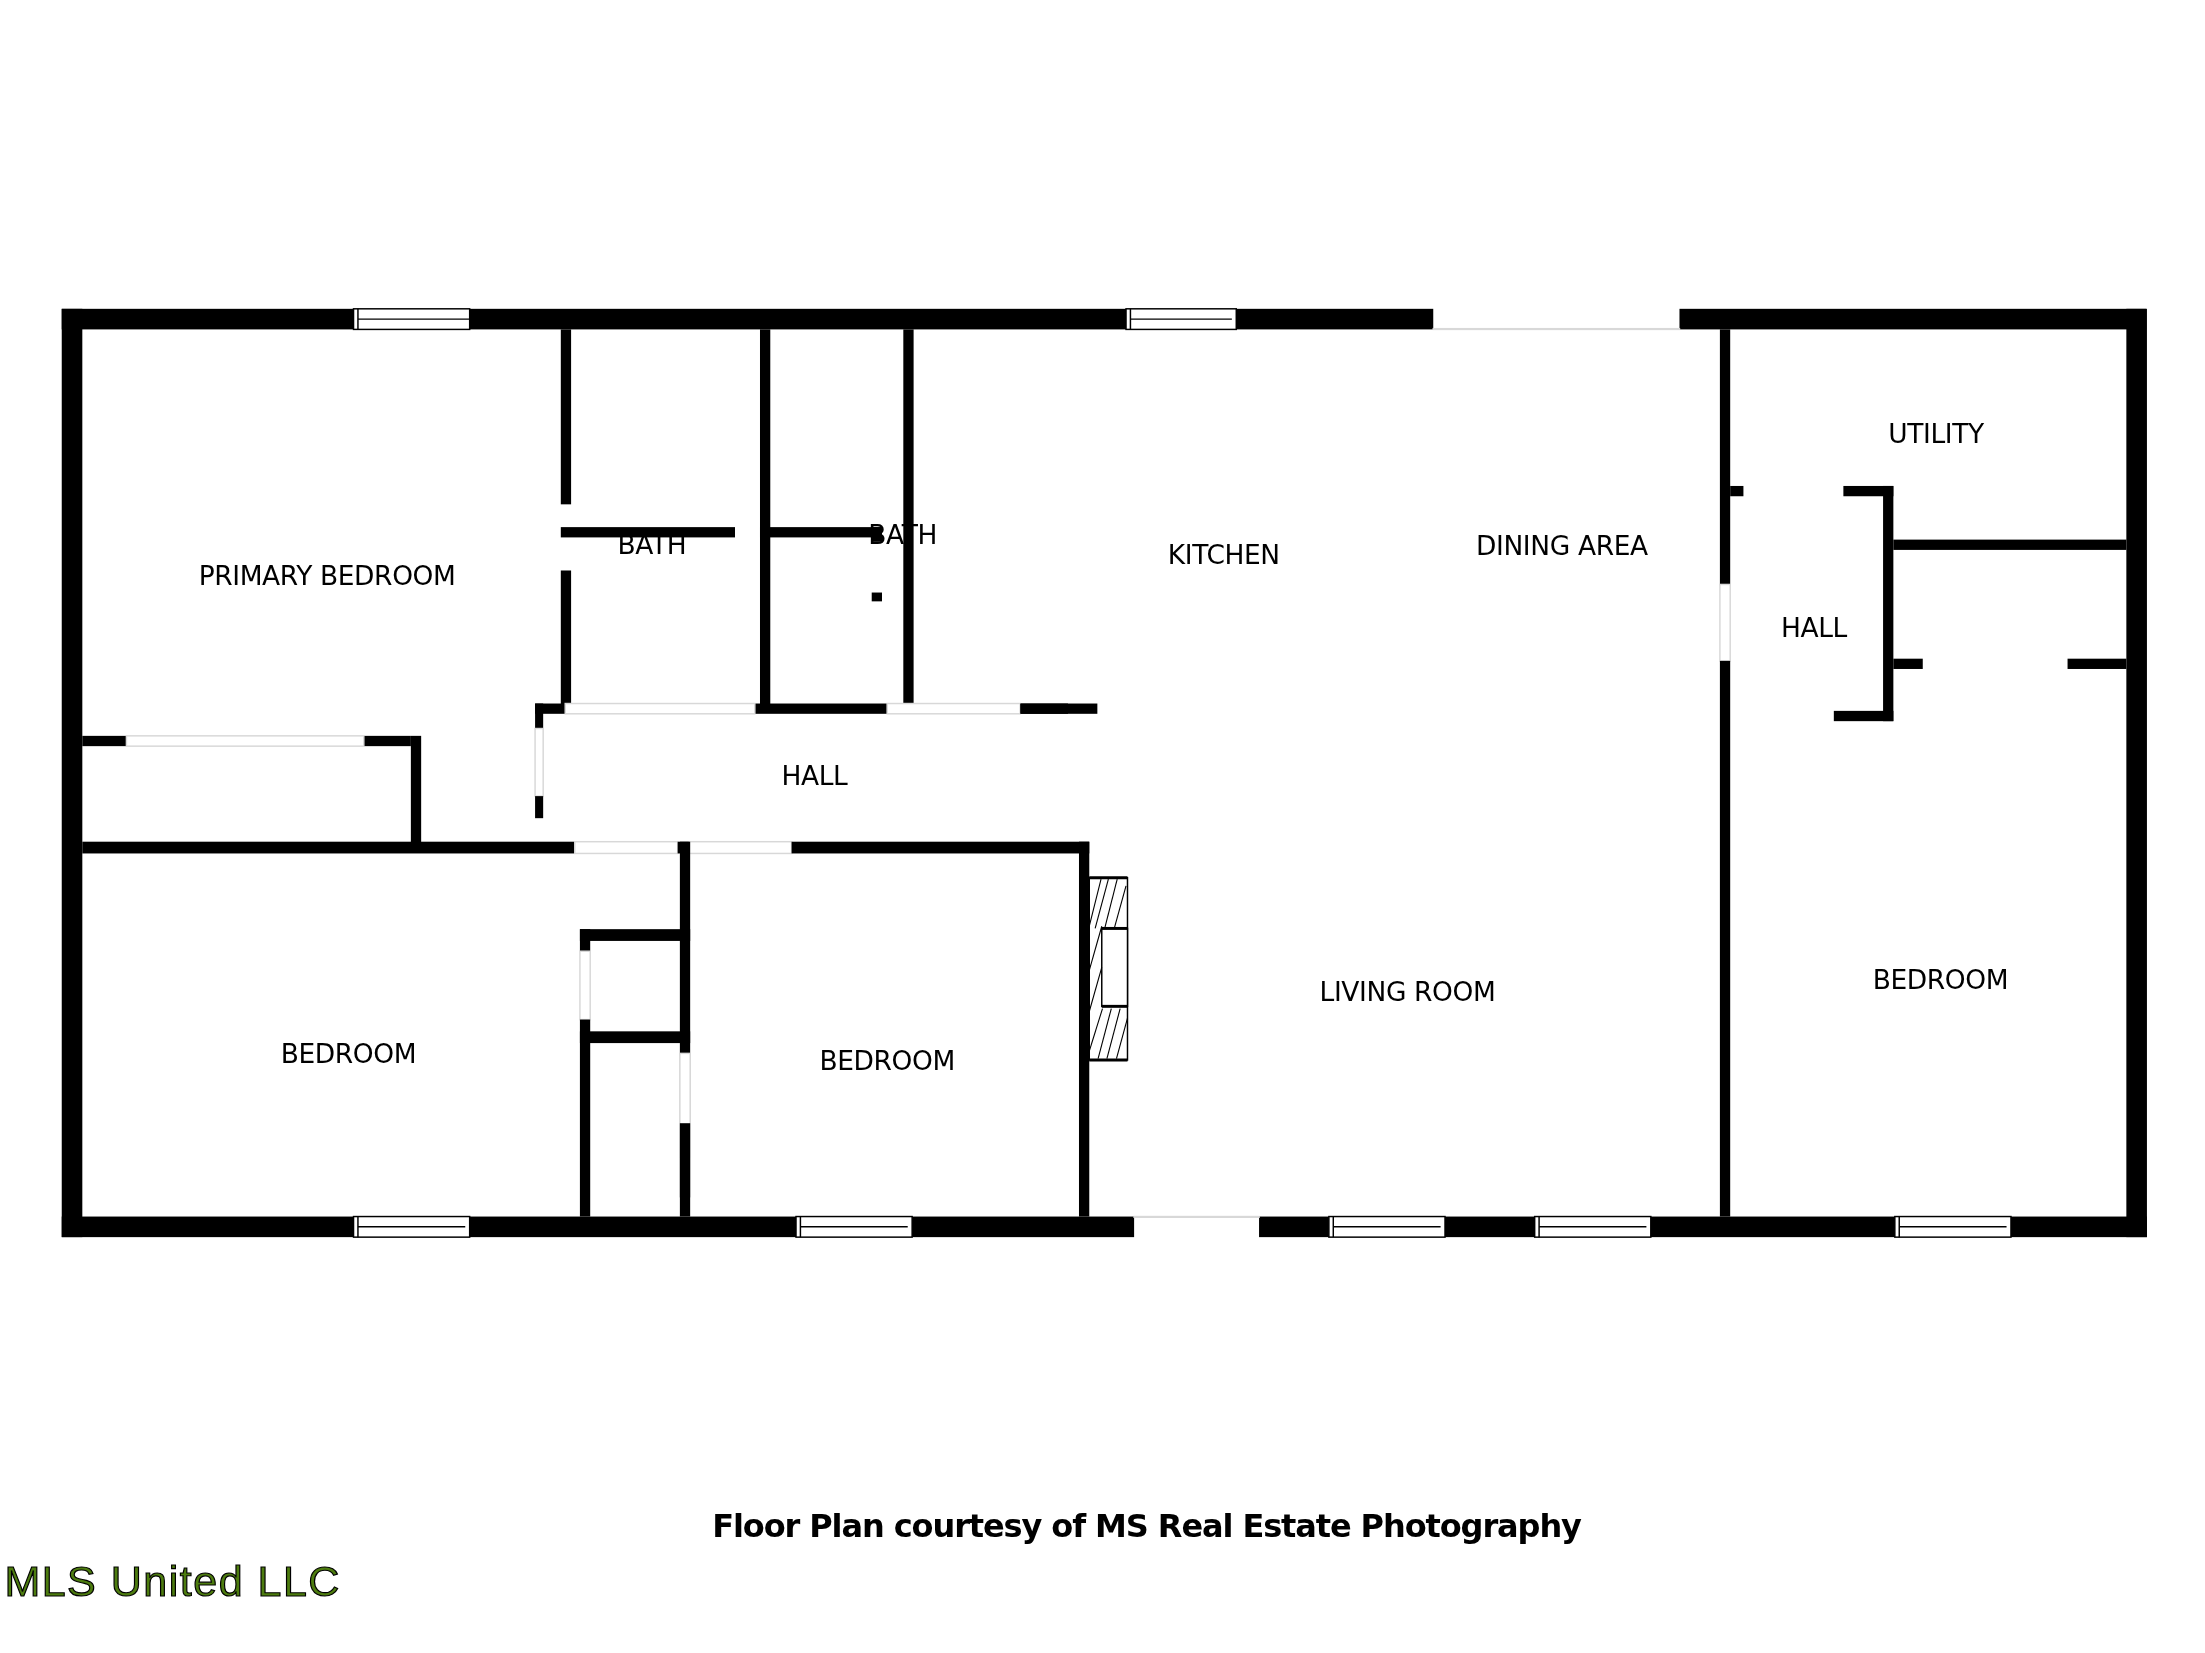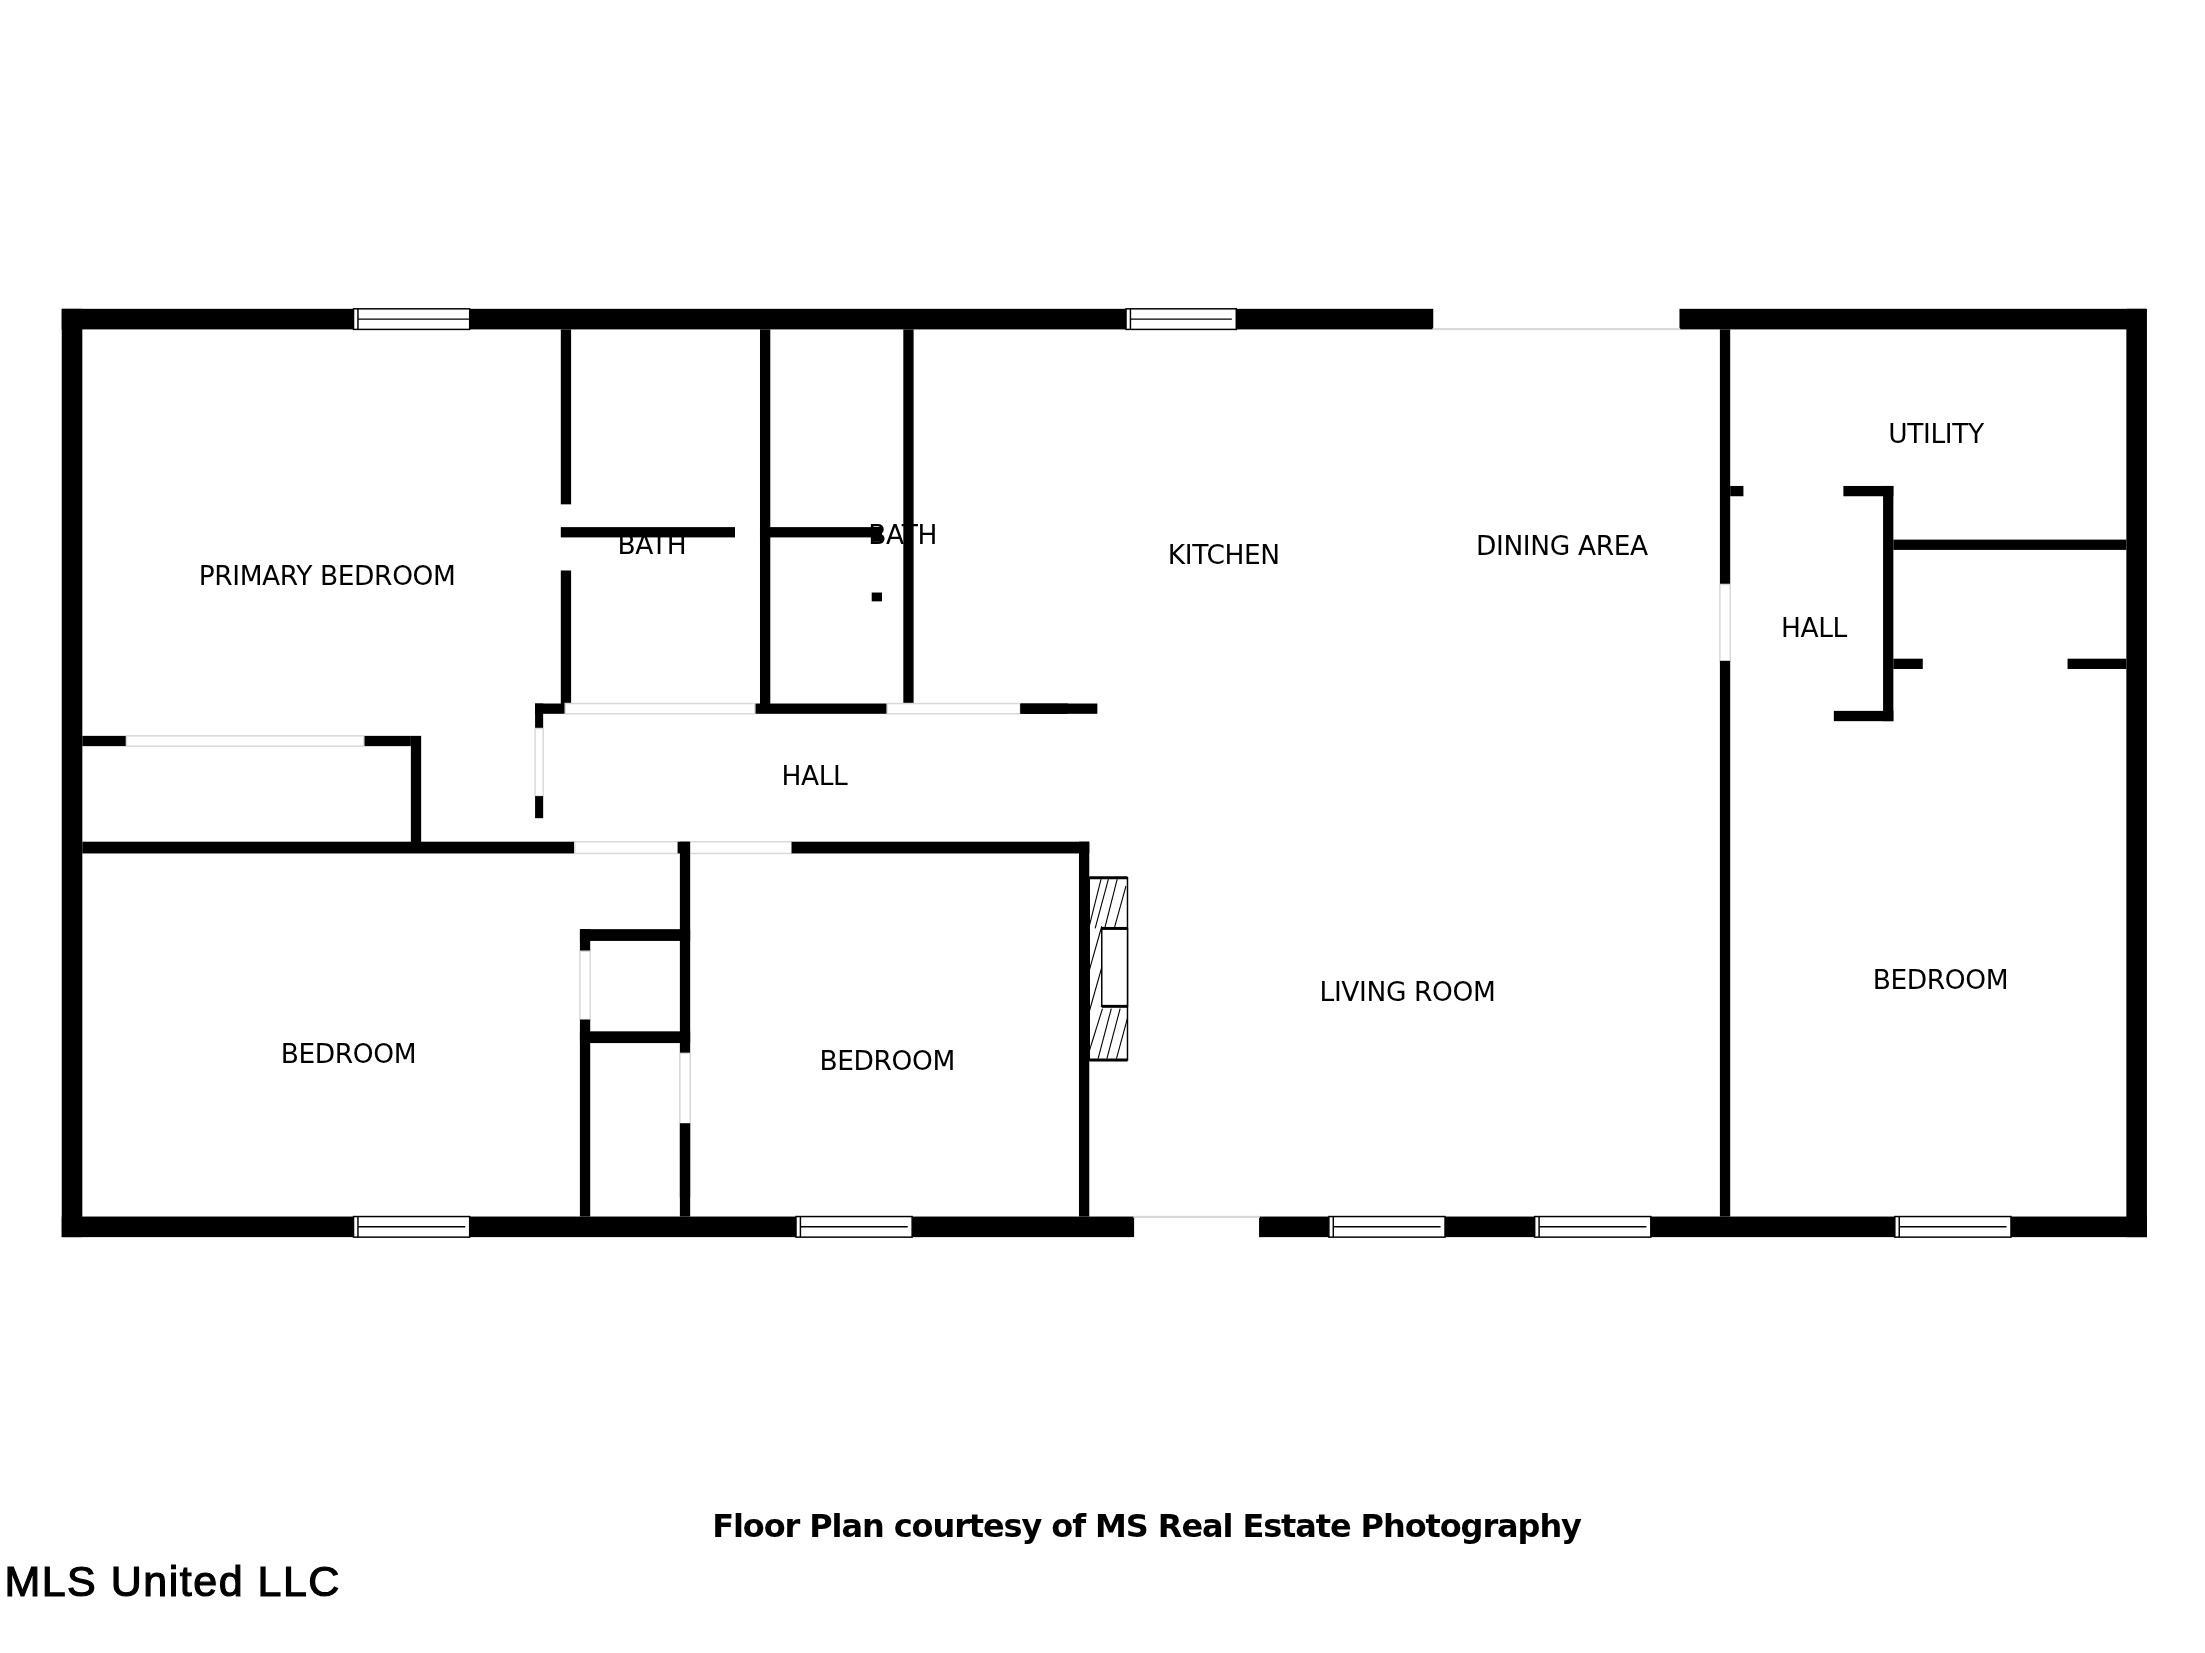--- a/index.html
+++ b/index.html
@@ -17,21 +17,21 @@
   .caption {
     position: absolute; left: 0; top: 1507px; width: 2205px;
     text-align: center; margin-left: 44px;
     font-family: "DejaVu Sans", "Liberation Sans", sans-serif;
     font-weight: bold; font-size: 32px; color: #000000;
     letter-spacing: -1.1px;
   }
   .watermark {
     position: absolute; left: 4.4px; top: 1557px;
     font-family: "Liberation Sans", "DejaVu Sans", sans-serif;
-    font-size: 43px; color: #000000;
+    font-size: 43px; color: #4d7c0f;
     -webkit-text-stroke: 1.2px #000000;
     letter-spacing: 1.5px; font-weight: 300;
   }
 </style>
 </head>
 <body>
 
 <svg id="plan" viewBox="0 0 3000 2250" xmlns="http://www.w3.org/2000/svg">
 
   <g>

